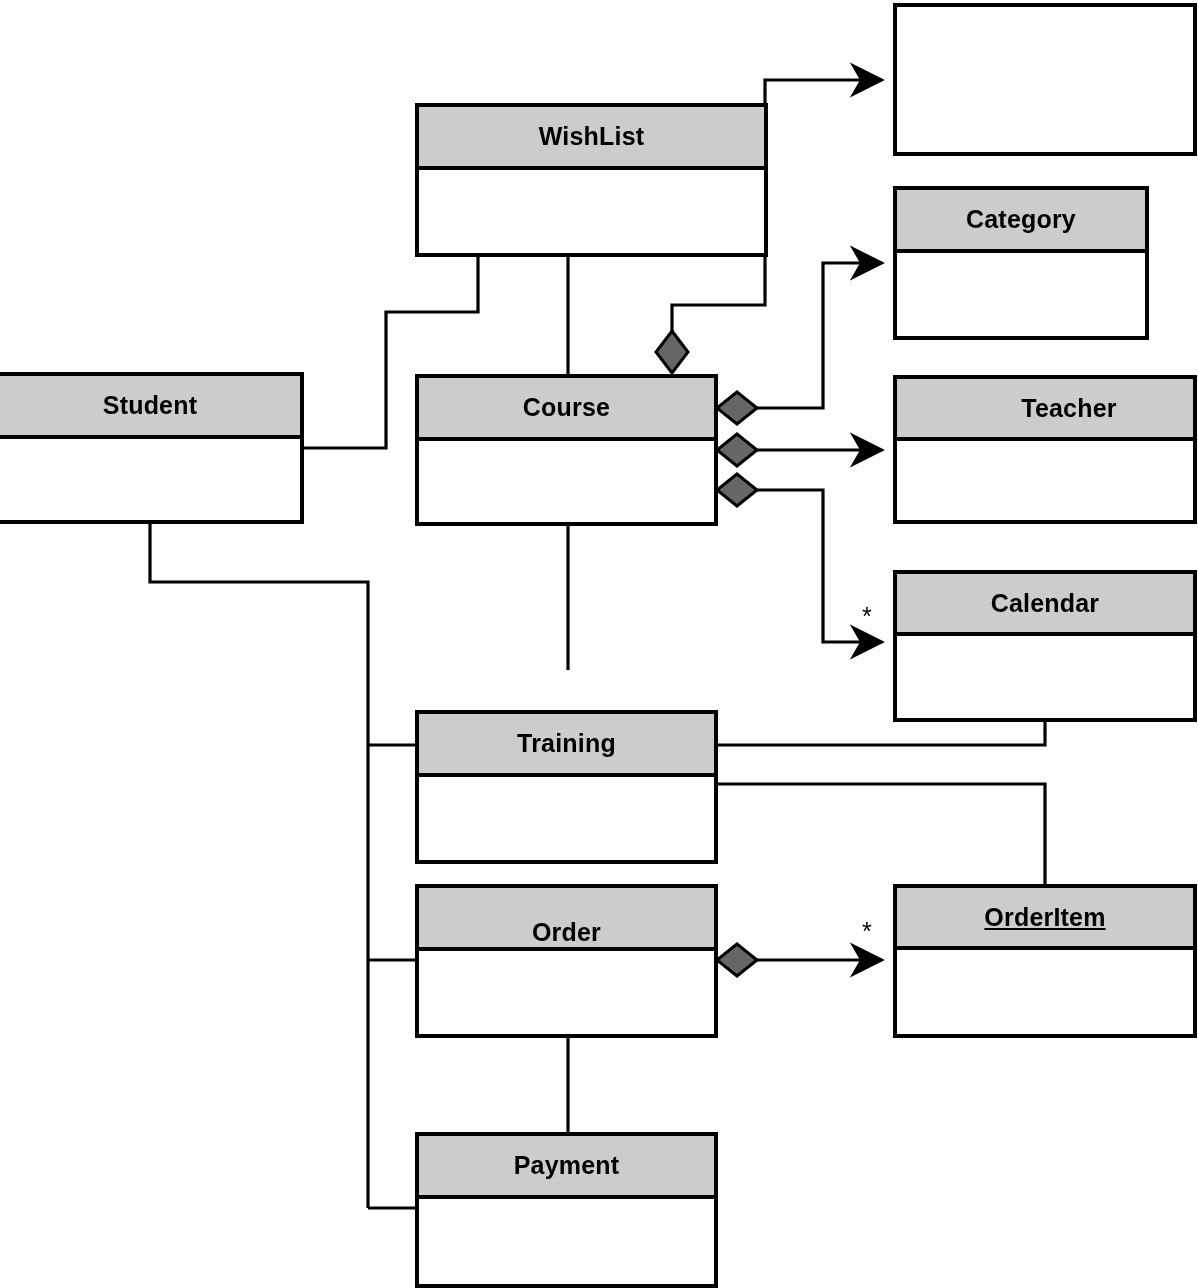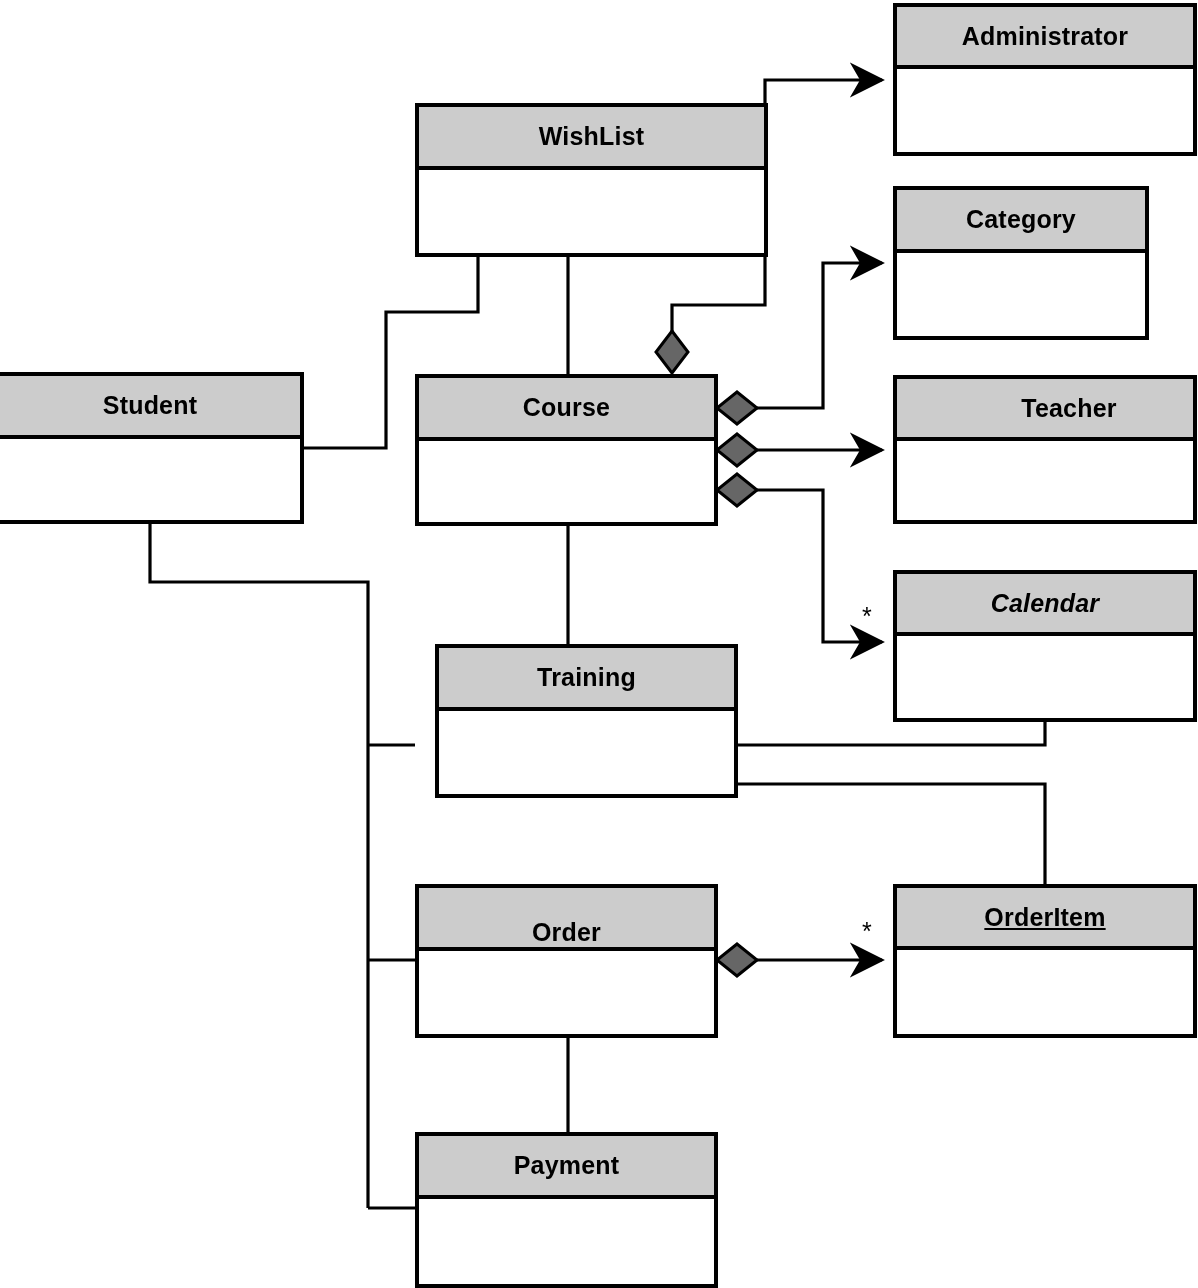--- a/index.html
+++ b/index.html
@@ -103,23 +103,20 @@
     <g stroke="#000000" stroke-width="3" fill="#666666" stroke-linejoin="miter">
       <polygon points="672,331 688,352 672,373 656,352"></polygon>
       <polygon points="757,408 737,424 717,408 737,392"></polygon>
       <polygon points="757,450 737,466 717,450 737,434"></polygon>
       <polygon points="757,490 737,506 717,490 737,474"></polygon>
       <polygon points="757,960 737,976 717,960 737,944"></polygon>
     </g>
   </svg>
 
   <div class="uml-class" style="left:893px; top:3px; width:304px; height:153px;">
-    <div class="uml-header" style="height:62px;">
-      <span class="uml-title">Administrator</span>
-    </div>
     <div class="uml-body" style="height:83px;"></div>
   </div>
 
   <div class="uml-class" style="left:415px; top:103px; width:353px; height:154px;">
     <div class="uml-header" style="height:63px;">
       <span class="uml-title">WishList</span>
     </div>
     <div class="uml-body" style="height:83px;"></div>
   </div>
 
@@ -144,28 +141,28 @@
     <div class="uml-body" style="height:81px;"></div>
   </div>
 
   <div class="uml-class" style="left:893px; top:375px; width:304px; height:149px;">
     <div class="uml-header" style="height:62px;padding-left:48px;">
       <span class="uml-title">Teacher</span>
     </div>
     <div class="uml-body" style="height:79px;"></div>
   </div>
 
-  <div class="uml-class" style="left:893px; top:570px; width:304px; height:152px;font-style:italic;">
+  <div class="uml-class" style="left:893px; top:570px; width:304px; height:152px;">
     <div class="uml-header" style="height:62px;">
       <span class="uml-title">Calendar</span>
     </div>
     <div class="uml-body" style="height:82px;"></div>
   </div>
 
-  <div class="uml-class" style="left:415px; top:644px; width:303px; height:154px;margin-left:20px;">
+  <div class="uml-class" style="left:415px; top:710px; width:303px; height:154px;">
     <div class="uml-header" style="height:63px;">
       <span class="uml-title">Training</span>
     </div>
     <div class="uml-body" style="height:83px;"></div>
   </div>
 
   <div class="uml-class" style="left:415px; top:884px; width:303px; height:154px;">
     <div class="uml-header" style="height:63px;align-items:flex-end;">
       <span class="uml-title">Order</span>
     </div>

